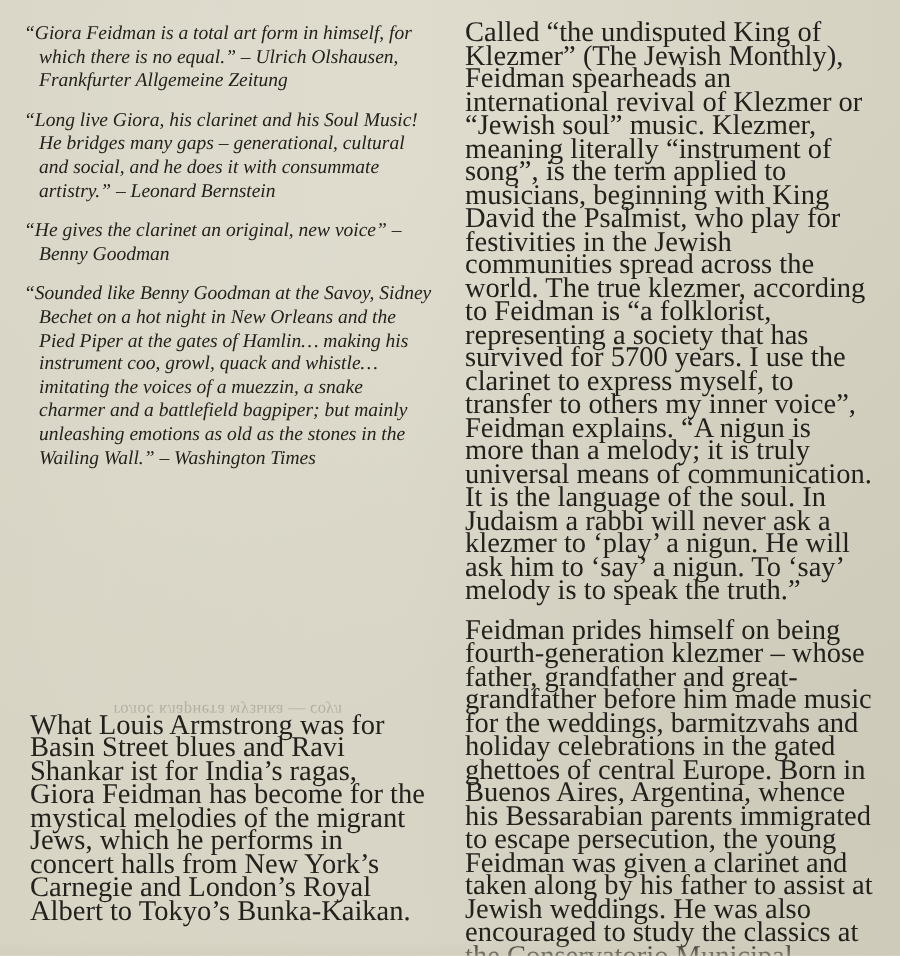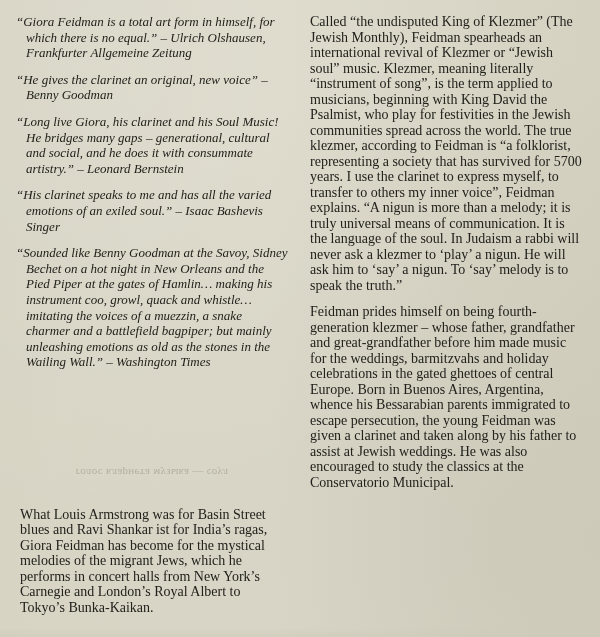--- a/index.html
+++ b/index.html
@@ -57,21 +57,21 @@
   }
   .quote {
     font-style: italic;
     font-size: 13px;
     line-height: 15.6px;
     margin: 0 0 11px 0;
     padding-left: 10px;
     text-indent: -10px;
   }
   .body-text {
-    font-size: 14px;
+    font-size: 19px;
     line-height: 15.5px;
     margin: 0;
     text-align: left;
     hyphens: manual;
   }
 
   .left-top { }
   .ghost {
     position: absolute;
     left: 6px;
@@ -111,23 +111,22 @@
 <body>
 
 <div class="paper"></div>
 
 <div class="sheet">
   <div class="cols">
 
     <div class="col col-left">
       <div class="left-top">
         <p class="quote">“Giora Feidman is a total art form in himself, for which there is no equal.” – Ulrich Olshausen, Frankfurter Allgemeine Zeitung</p>
+        <p class="quote">“Long live Giora, his clarinet and his Soul Music! He bridges many gaps – generational, cultural and social, and he does it with consummate artistry.” – Leonard Bernstein</p>
         <p class="quote">“He gives the clarinet an original, new voice” – Benny Goodman</p>
-        <p class="quote">“Long live Giora, his clarinet and his Soul Music! He bridges many gaps – generational, cultural and social, and he does it with consummate artistry.” – Leonard Bernstein</p>
-        <p class="quote">“His clarinet speaks to me and has all the varied emotions of an exiled soul.” – Isaac Bashevis Singer</p>
         <p class="quote">“Sounded like Benny Goodman at the Savoy, Sidney Bechet on a hot night in New Orleans and the Pied Piper at the gates of Hamlin… making his instrument coo, growl, quack and whistle… imitating the voices of a muezzin, a snake charmer and a battlefield bagpiper; but mainly unleashing emotions as old as the stones in the Wailing Wall.” – Washington Times</p>
       </div>
 
       <div class="ghost">голос кларнета музыка — соул</div>
 
       <div class="bottom-block">
         <p class="body-text">What Louis Armstrong was for Basin Street blues and Ravi Shankar ist for India’s ragas, Giora Feidman has become for the mystical melodies of the migrant Jews, which he performs in concert halls from New York’s Carnegie and London’s Royal Albert to Tokyo’s Bunka-Kaikan.</p>
       </div>
     </div>
 

